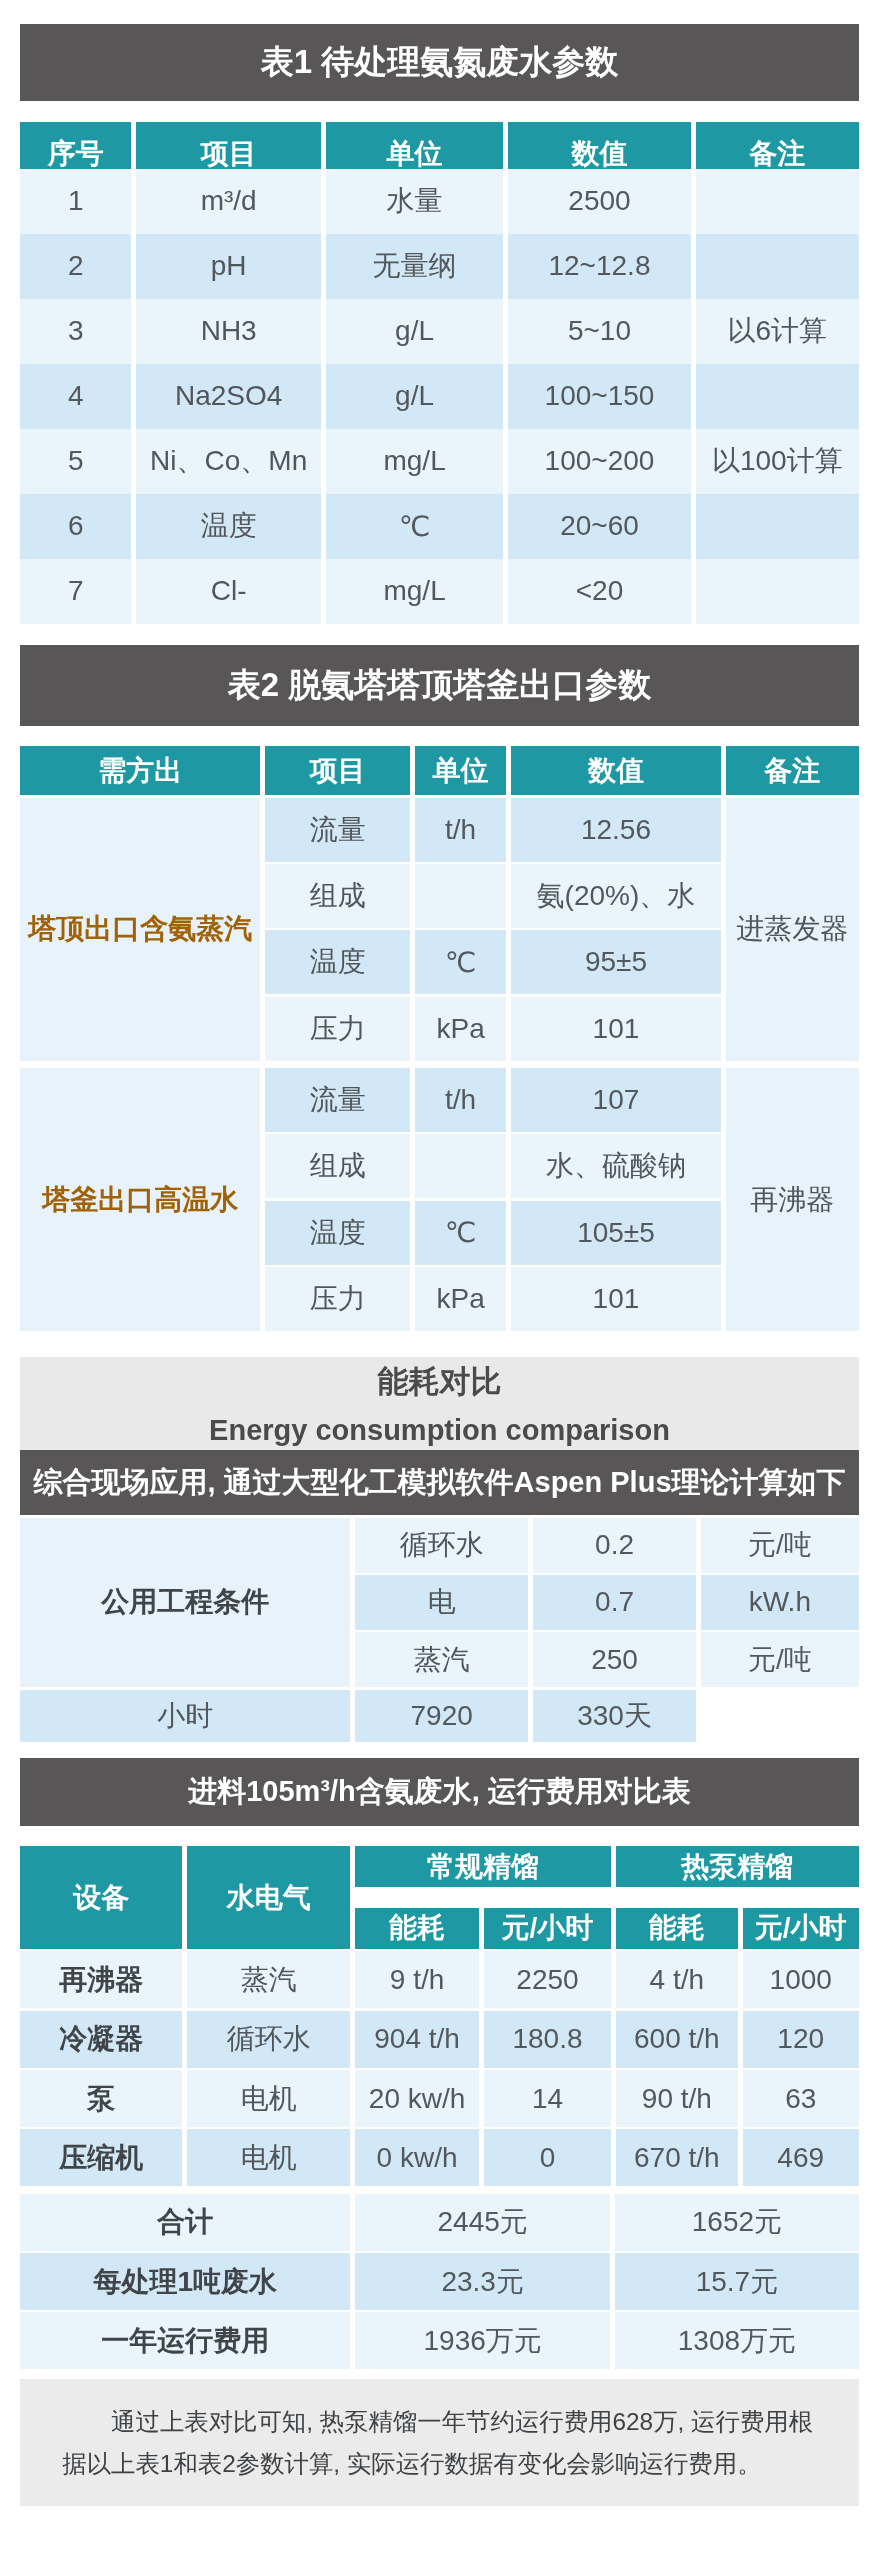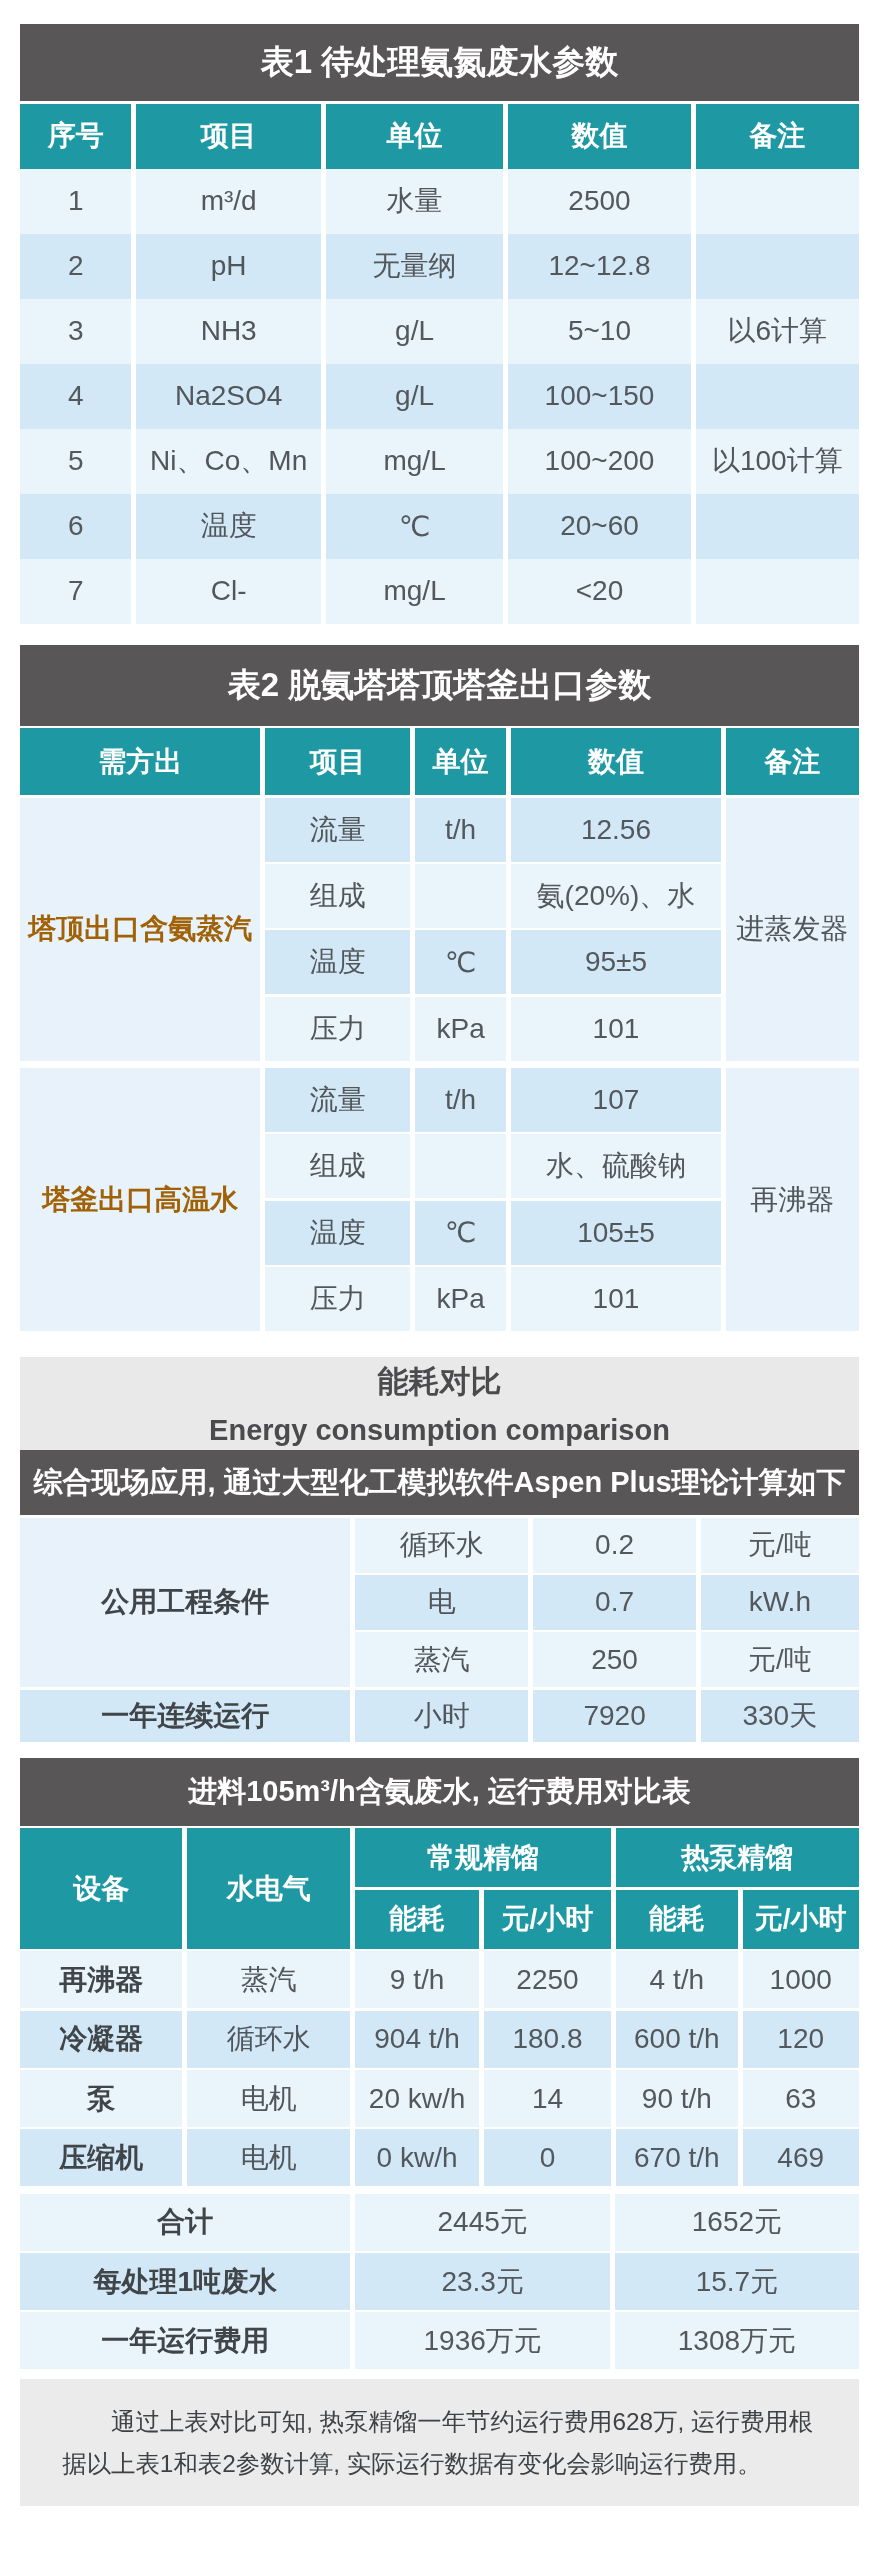--- a/index.html
+++ b/index.html
@@ -14,21 +14,21 @@
   
   .bar-dark {
     background:#595657; color:#ffffff; font-weight:700;
     display:flex; align-items:center; justify-content:center; text-align:center;
     margin-bottom:2.4px;
   }
   .cell {
     display:flex; align-items:center; justify-content:center; text-align:center;
     font-size:28px;
   }
-  .teal  { background:#1E98A3; color:#ffffff; font-weight:700; }
+  .teal  { background:#1E98A3; color:#ffffff; font-weight:700;margin-top:18px; }
   .light { background:#E9F4FB; }
   .shade { background:#D3E8F6; }
   .merged{ background:#E7F2FA; }
   .lbl   { font-weight:700; color:#404549; }
   .num   { color:#53585d; }
   .tblock { margin-bottom:0; }
 
   
   .t1-title { height:77px; font-size:33px; }
   .t1 { display:grid; grid-template-columns:111px 185px 177px 183px 1fr;
@@ -200,21 +200,20 @@
       <div class="cell light c3 r1 num">0.2</div>
       <div class="cell light c4 r1 num">元/吨</div>
       <div class="cell shade c2 r2">电</div>
       <div class="cell shade c3 r2 num">0.7</div>
       <div class="cell shade c4 r2 num">kW.h</div>
       <div class="cell light c2 r3">蒸汽</div>
       <div class="cell light c3 r3 num">250</div>
       <div class="cell light c4 r3 num">元/吨</div>
     </div>
     <div class="t3run">
-      <div class="cell shade lbl">一年连续运行</div>
       <div class="cell shade">小时</div>
       <div class="cell shade num">7920</div>
       <div class="cell shade num">330天</div>
     </div>
   </section>
 
   <section class="tblock">
     <div class="bar-dark t4-title">进料105m³/h含氨废水, 运行费用对比表</div>
     <div class="t4h">
       <div class="cell teal h-dev">设备</div>

